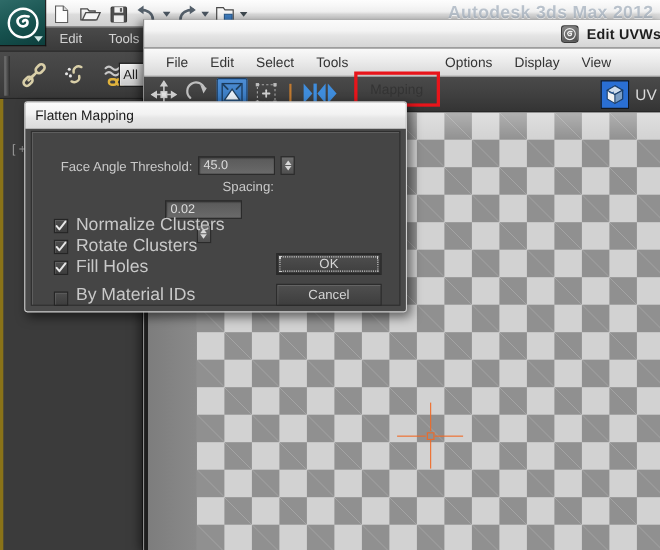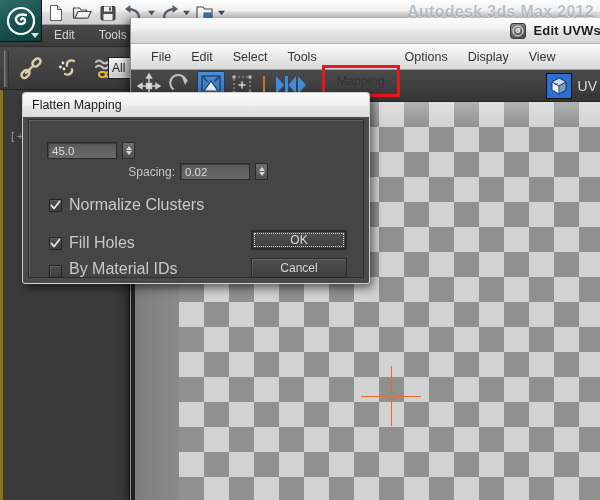--- a/index.html
+++ b/index.html
@@ -505,49 +505,58 @@
 
 <div id="flatten-dialog">
 
   <div class="fm-title">
     <span>Flatten Mapping</span>
   </div>
 
   <div class="fm-body">
 
     <div class="fm-row" style="left:18px; top:22px; width:300px;">
+      <div class="fm-label" style="width:128px;">Face Angle Threshold:</div>
       <div class="spin-field">
         <span>45.0</span>
       </div>
       <div class="spinner">
         <span class="up"></span>
         <span class="dn"></span>
       </div>
     </div>
 
-    <div class="fm-row" style="left:18px; top:43px; width:300px;">
+    <div class="fm-row" style="left:6px; top:43px; width:300px;flex-direction:column;">
       <div class="fm-label" style="width:128px;">Spacing:</div>
       <div class="spin-field">
         <span>0.02</span>
       </div>
       <div class="spinner">
         <span class="up"></span>
         <span class="dn"></span>
       </div>
     </div>
 
     <div class="cb-row" style="left:20px; top:76px;">
       <span class="cbox">
         <svg width="11" height="11" viewBox="0 0 11 11">
           <path d="M1.5 5.5 L4 8.5 L9.5 1.5" fill="none" stroke="#e8e8e8" stroke-width="1.8" stroke-linecap="round" stroke-linejoin="round"></path>
         </svg>
       </span>
       <span class="cb-label">Normalize Clusters</span>
     </div>
 
+    <div class="cb-row" style="left:20px; top:95px;">
+      <span class="cbox">
+        <svg width="11" height="11" viewBox="0 0 11 11">
+          <path d="M1.5 5.5 L4 8.5 L9.5 1.5" fill="none" stroke="#e8e8e8" stroke-width="1.8" stroke-linecap="round" stroke-linejoin="round"></path>
+        </svg>
+      </span>
+      <span class="cb-label">Rotate Clusters</span>
+    </div>
 
     <div class="cb-row" style="left:20px; top:114px;">
       <span class="cbox">
         <svg width="11" height="11" viewBox="0 0 11 11">
           <path d="M1.5 5.5 L4 8.5 L9.5 1.5" fill="none" stroke="#e8e8e8" stroke-width="1.8" stroke-linecap="round" stroke-linejoin="round"></path>
         </svg>
       </span>
       <span class="cb-label">Fill Holes</span>
     </div>
 

